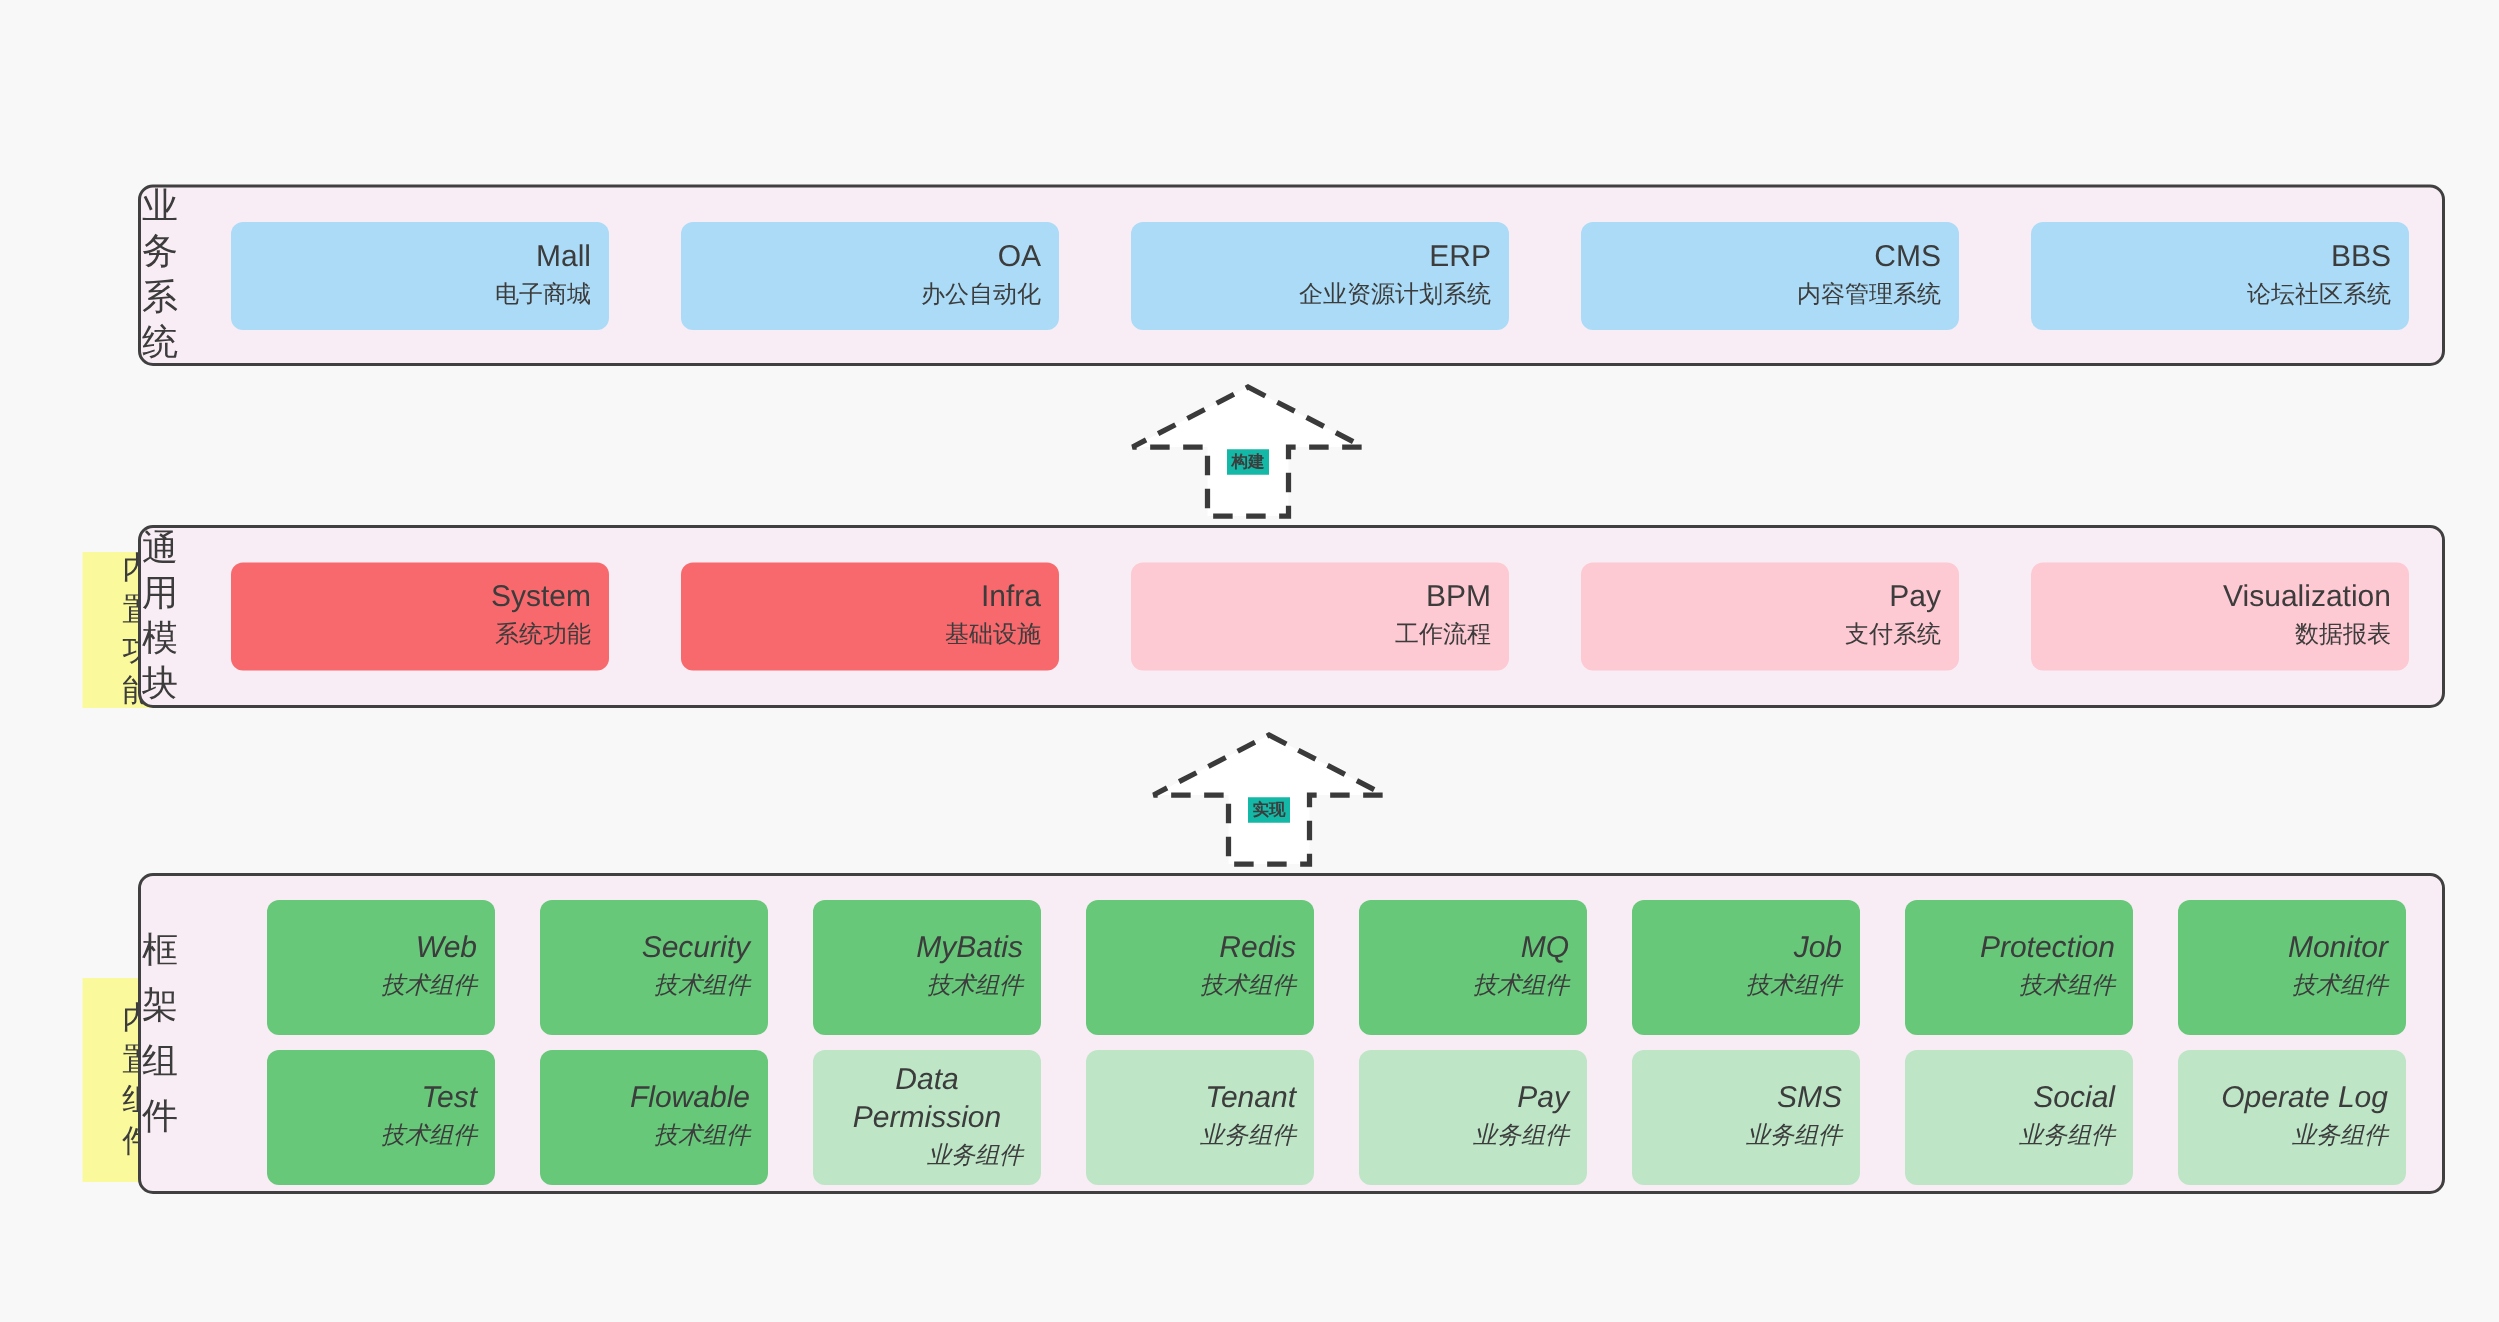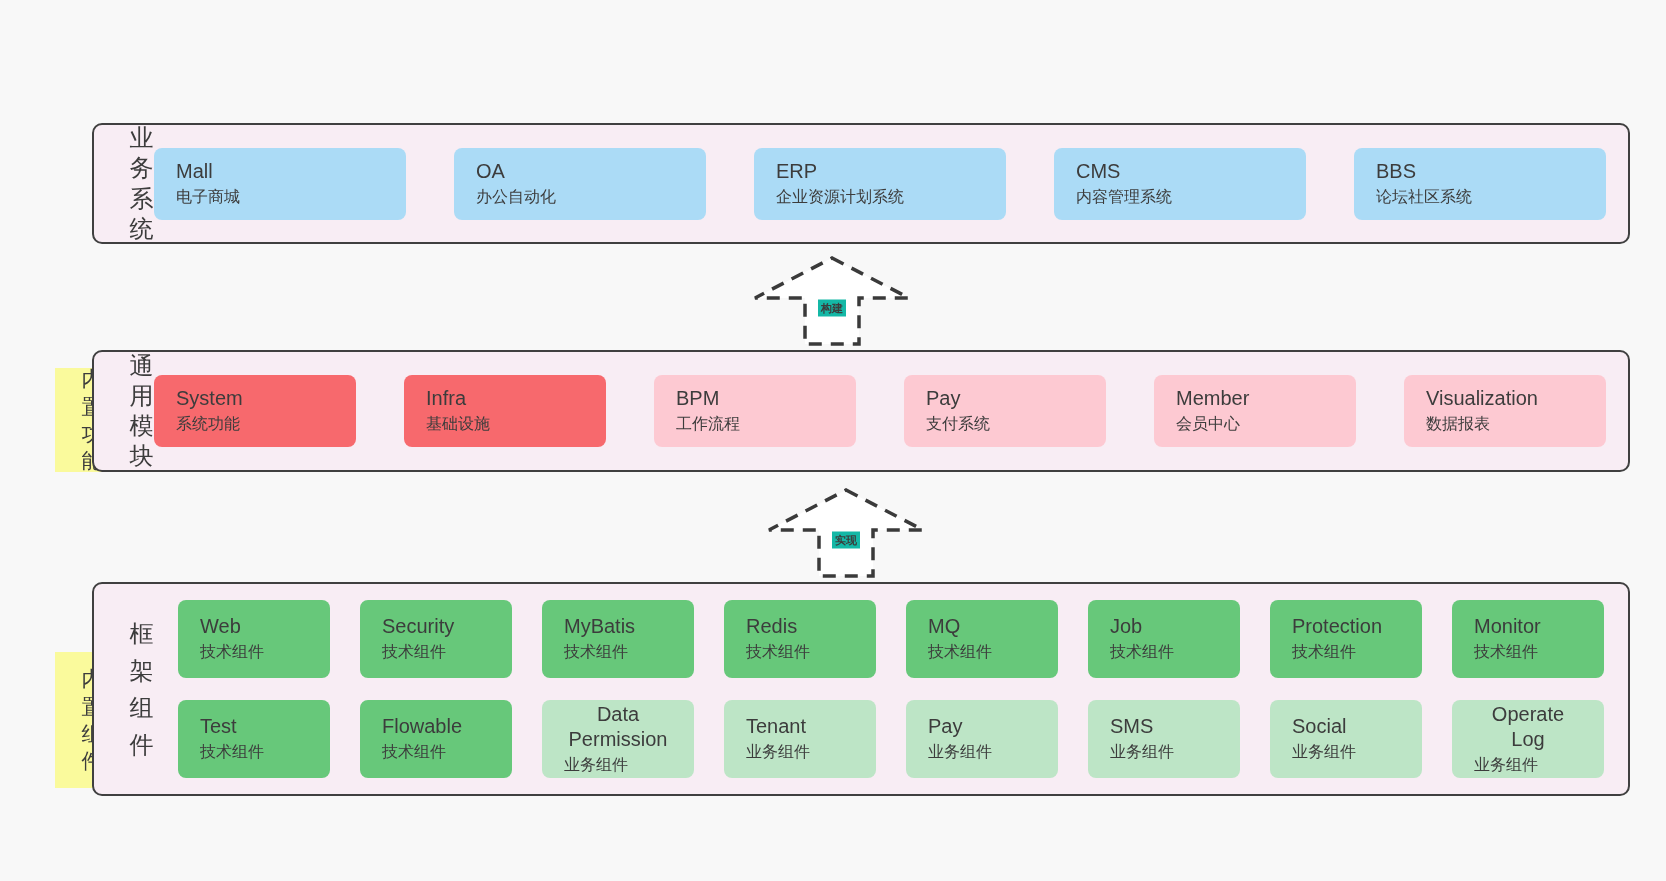--- a/index.html
+++ b/index.html
@@ -20,21 +20,21 @@
   .layer{
     position:absolute;left:92px;width:1538px;
     background:var(--containerBg);
     border:2px solid var(--border);
     border-radius:10px;
     display:flex;
     z-index:1;
   }
   .layer-label{
     width:60px;flex:0 0 60px;
-    display:flex;align-items:center;justify-content:flex-end;
+    display:flex;align-items:center;justify-content:flex-start;
   }
   .vtext{
     display:block;width:1.05em;
     word-break:break-all;line-break:anywhere;
     text-align:center;
     font-size:24px;line-height:1.26;
     color:var(--text);
   }
   .vtext.tall{line-height:1.55;}
   .layer-body{
@@ -42,24 +42,24 @@
     gap:48px;padding-right:22px;
   }
   .layer-body.cols{
     flex-direction:column;justify-content:center;
     gap:22px;padding-right:24px;align-items:stretch;
   }
   .brow{display:flex;gap:30px;height:78px;}
   .box{
     flex:1;height:72px;border-radius:8px;
     display:flex;flex-direction:column;
-    align-items:flex-start;justify-content:center;
-    text-align:center;padding:0 22px;
-  }
-  .brow .box{height:78px;}
+    align-items:flex-end;justify-content:center;
+    text-align:center;padding:0 12px;
+  }
+  .brow .box{height:90px;font-style:italic;}
   .box .en{font-size:20px;line-height:25px;color:var(--text);}
   .box .zh{font-size:16px;line-height:25px;color:var(--text);}
   .box.blue{background:var(--blue);}
   .box.red{background:var(--red);}
   .box.pink{background:var(--pink);}
   .box.green{background:var(--green);}
   .box.lightgreen{background:var(--lightgreen);}
   .sticky{
     position:absolute;left:55px;width:74px;
     background:var(--yellow);
@@ -150,24 +150,20 @@
       </div>
       <div class="box pink">
         <span class="en">BPM</span>
         <span class="zh">工作流程</span>
       </div>
       <div class="box pink">
         <span class="en">Pay</span>
         <span class="zh">支付系统</span>
       </div>
       <div class="box pink">
-        <span class="en">Member</span>
-        <span class="zh">会员中心</span>
-      </div>
-      <div class="box pink">
         <span class="en">Visualization</span>
         <span class="zh">数据报表</span>
       </div>
     </div>
   </section>
 
   <div class="arrow" style="left:766px;top:487px;">
     <svg viewBox="0 0 160 92">
       <path d="M80 3 L157 43 L107 43 L107 89 L53 89 L53 43 L3 43 Z" fill="#ffffff" stroke="#3a3a3a" stroke-width="3.5" stroke-dasharray="13 9" stroke-linejoin="miter"></path>
     </svg>

